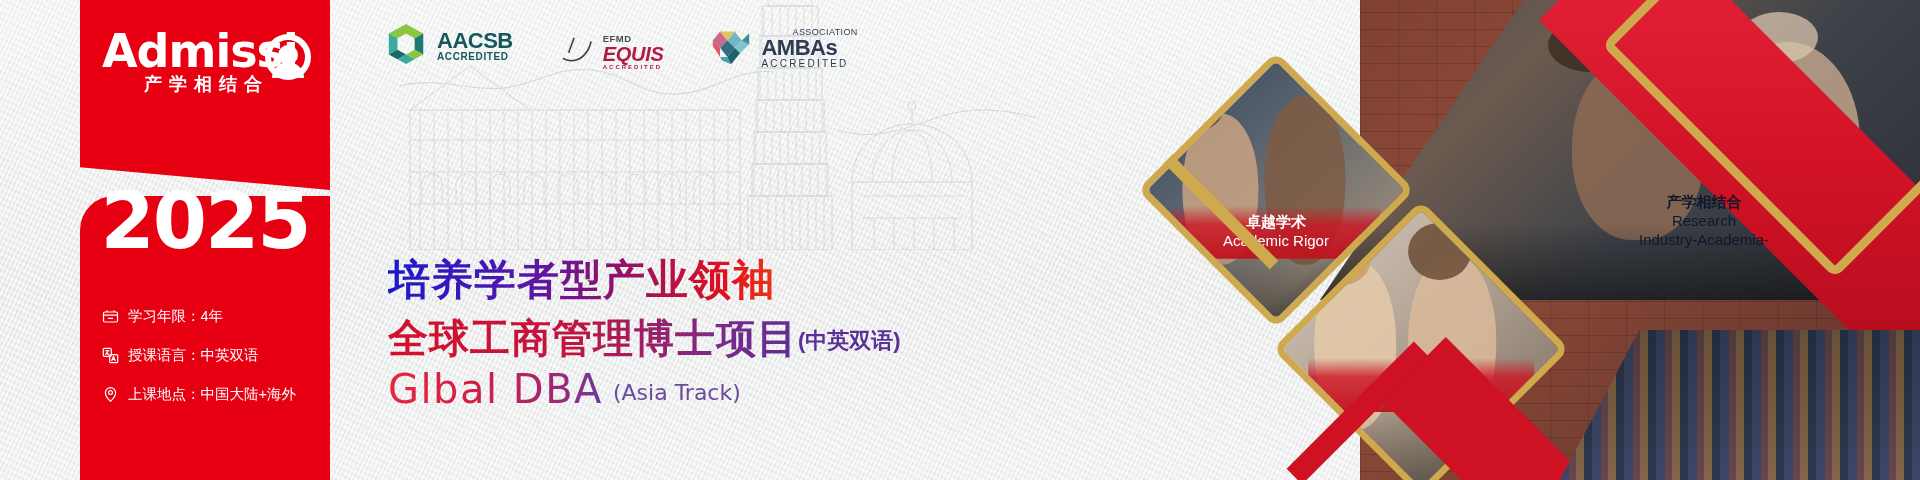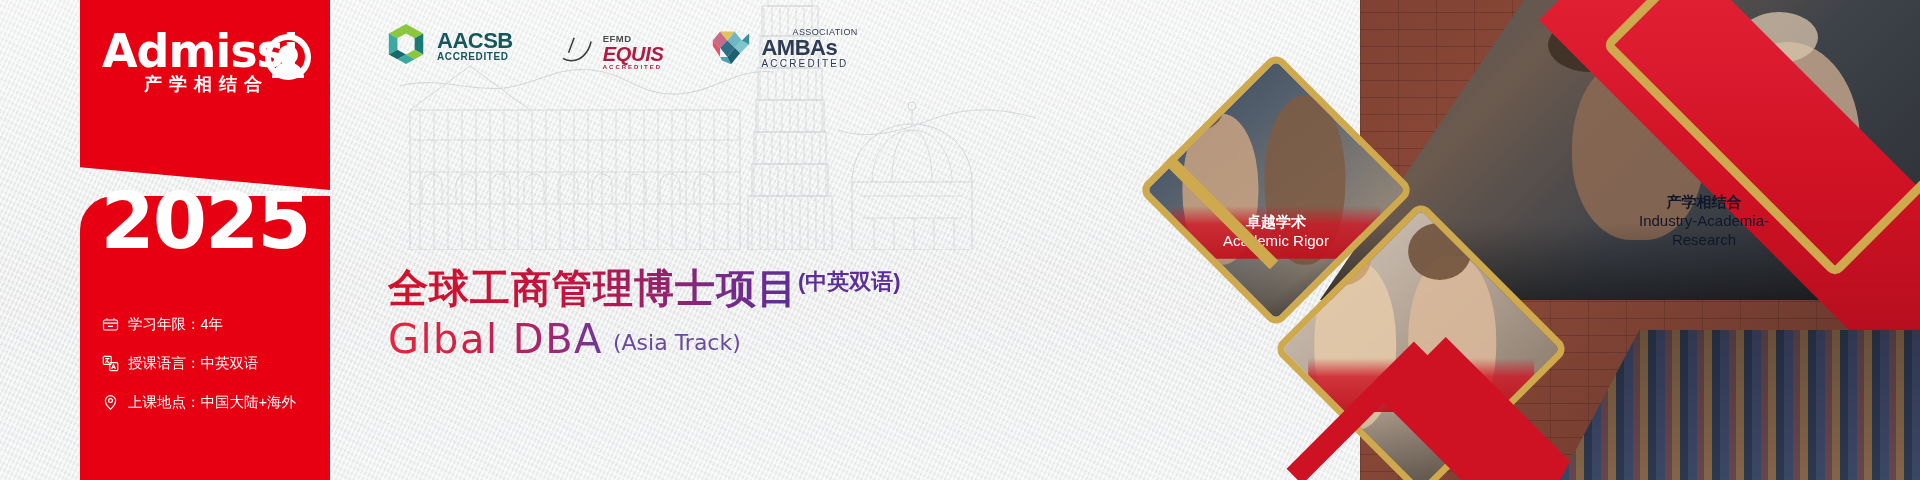--- a/index.html
+++ b/index.html
@@ -69,21 +69,21 @@
     border-radius: 16px 16px 0 0; background: #fff;
   }
 
   #year {
     position: absolute; left: 0; top: 182px; width: 250px;
     text-align: center;
     font-family: "DejaVu Sans", sans-serif;
     font-size: 78px; font-weight: 700; color: #fff;
     letter-spacing: -2px; line-height: 1;
   }
-  #facts { position: absolute; left: 22px; top: 316px; width: 228px; text-align: right; }
+  #facts { position: absolute; left: 22px; top: 308px; width: 228px; text-align: right; }
   .fact {
     display: flex; align-items: center; gap: 9px;
     color: #fff; font-size: 14.5px; line-height: 1;
     margin-bottom: 22px; white-space: nowrap;
   }
   .fact-ico { width: 17px; height: 17px; flex: 0 0 17px; }
   .fact-ico svg { display: block; }
 
   
   #accreditations {
@@ -107,21 +107,21 @@
   }
 
   #headline { position: absolute; left: 388px; top: 258px; z-index: 6; }
   #title-cn1 {
     font-size: 42px; font-weight: 700; line-height: 1.05;
     letter-spacing: 1px;
     background: linear-gradient(90deg,#1a1acc 0%,#5a16a8 28%,#9c1060 48%,#e2101c 66%,#f5581a 84%,#fbb014 100%);
     -webkit-background-clip: text; background-clip: text; color: transparent;
     -webkit-text-fill-color: transparent;
   }
-  #title-cn2-wrap { display: flex; margin-top: 9px; }
+  #title-cn2-wrap { display: flex; align-items: flex-end; margin-top: 15px; }
   #title-cn2 {
     font-size: 40px; font-weight: 700; line-height: 1.05; letter-spacing: 1px;
     background: linear-gradient(90deg,#d4102a 0%,#c11440 45%,#7b2a86 80%,#5b2f95 100%);
     -webkit-background-clip: text; background-clip: text; color: transparent;
     -webkit-text-fill-color: transparent;
   }
   #title-cn2-sub { font-size: 22px; font-weight: 700; color: #5b2f95; padding-bottom: 3px; }
   #title-en-wrap { display: flex; align-items: flex-end; margin-top: 10px; }
   #title-en {
     font-family: "DejaVu Sans", sans-serif;
@@ -356,20 +356,21 @@
       </span>
       <span class="accr-txt">
         <span class="amba-top">ASSOCIATION</span>
         <span class="amba-name">AMBAs</span>
         <span class="amba-sub">ACCREDITED</span>
       </span>
     </div>
   </div>
 
   <div id="headline">
+    <div id="title-cn1">培养学者型产业领袖</div>
     <div id="title-cn2-wrap">
       <span id="title-cn2">全球工商管理博士项目</span>
       <span id="title-cn2-sub">(中英双语)</span>
     </div>
     <div id="title-en-wrap">
       <span id="title-en">Glbal DBA</span>
       <span id="title-en-sub">(Asia Track)</span>
     </div>
   </div>
 
@@ -383,22 +384,22 @@
       <div style="position:absolute;left:42%;top:18%;width:22%;height:62%;border-radius:50% 50% 45% 45%;background:#8d6a54;opacity:.85;"></div>
       <div style="position:absolute;left:66%;top:14%;width:24%;height:66%;border-radius:50% 50% 45% 45%;background:#c8a98e;opacity:.8;"></div>
       <div style="position:absolute;left:38%;top:6%;width:14%;height:18%;border-radius:50%;background:#3a2a20;opacity:.8;"></div>
       <div style="position:absolute;left:70%;top:4%;width:13%;height:17%;border-radius:50%;background:#d8c4ae;opacity:.75;"></div>
       <div style="position:absolute;left:0;bottom:0;width:100%;height:26%;background:linear-gradient(180deg,rgba(0,0,0,0),rgba(0,0,0,.45));"></div>
     </div>
 
     <div class="red-ribbon" style="right:-150px;top:90px;width:560px;height:150px;"></div>
     <div class="ribbon-label" style="right:96px;top:166px;width:240px;">
       <div class="ribbon-cn">产学相结合</div>
+      <div class="ribbon-en">Research</div>
       <div class="ribbon-en">Industry-Academia-</div>
-      <div class="ribbon-en">Research</div>
     </div>
 
     <div class="gold-chev" style="right:-80px;top:-120px;width:330px;height:330px;border-radius:10px;"></div>
 
     <div class="dia" style="left:58px;top:92px;width:196px;height:196px;border-radius:12px;">
       <div class="dia-inner" style="background:linear-gradient(140deg,#2f3f52 0%,#55606d 35%,#8e8376 70%,#33383f 100%);">
         <div style="position:absolute;left:18%;top:24%;width:26%;height:52%;border-radius:48%;background:#c9a383;opacity:.85;"></div>
         <div style="position:absolute;left:46%;top:18%;width:28%;height:58%;border-radius:48%;background:#7e5c43;opacity:.85;"></div>
         <div style="position:absolute;left:14%;top:14%;width:18%;height:16%;border-radius:50%;background:#6e4f3a;opacity:.9;"></div>
         <div style="position:absolute;left:0;bottom:0;width:100%;height:30%;background:linear-gradient(180deg,rgba(0,0,0,0),rgba(0,0,0,.5));"></div>

